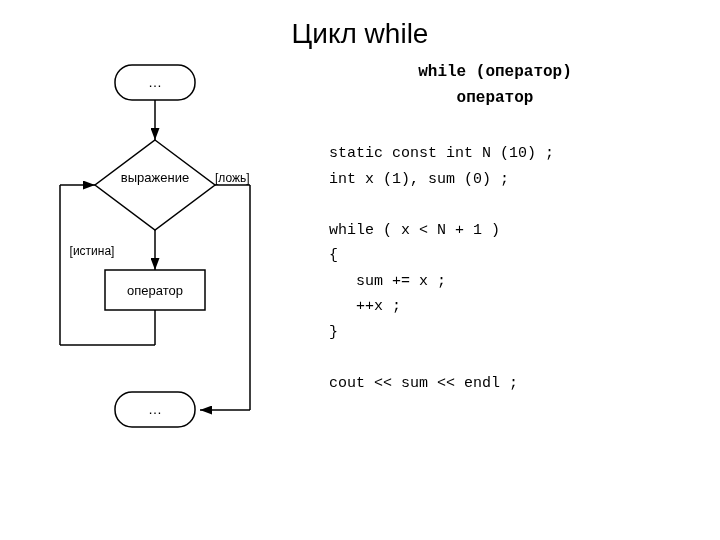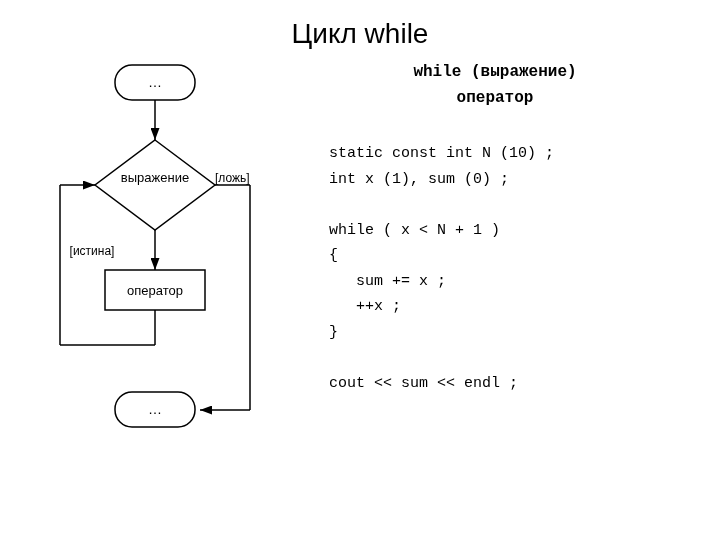--- a/index.html
+++ b/index.html
@@ -112,21 +112,21 @@
     <line x1="220" y1="355" x2="170" y2="355" stroke="black" stroke-width="1.5" marker-end="url(#arrowhead)"></line>
 
     <rect x="85" y="337" width="80" height="35" rx="17" ry="17" fill="white" stroke="black" stroke-width="1.5"></rect>
     <text x="125" y="359" text-anchor="middle" font-family="Arial" font-size="14" fill="#000">…</text>
 
   </svg>
 </div>
 
 <div id="code-panel">
   <div class="syntax-block">
-    <div>while (выражение)</div>
+    <div>while (оператор)</div>
     <div>оператор</div>
   </div>
   <div class="code-block" id="code-lines">static const int N (10) ;
 int x (1), sum (0) ;
 
 while ( x &lt; N + 1 )
 {
    sum += x ;
    ++x ;
 }

